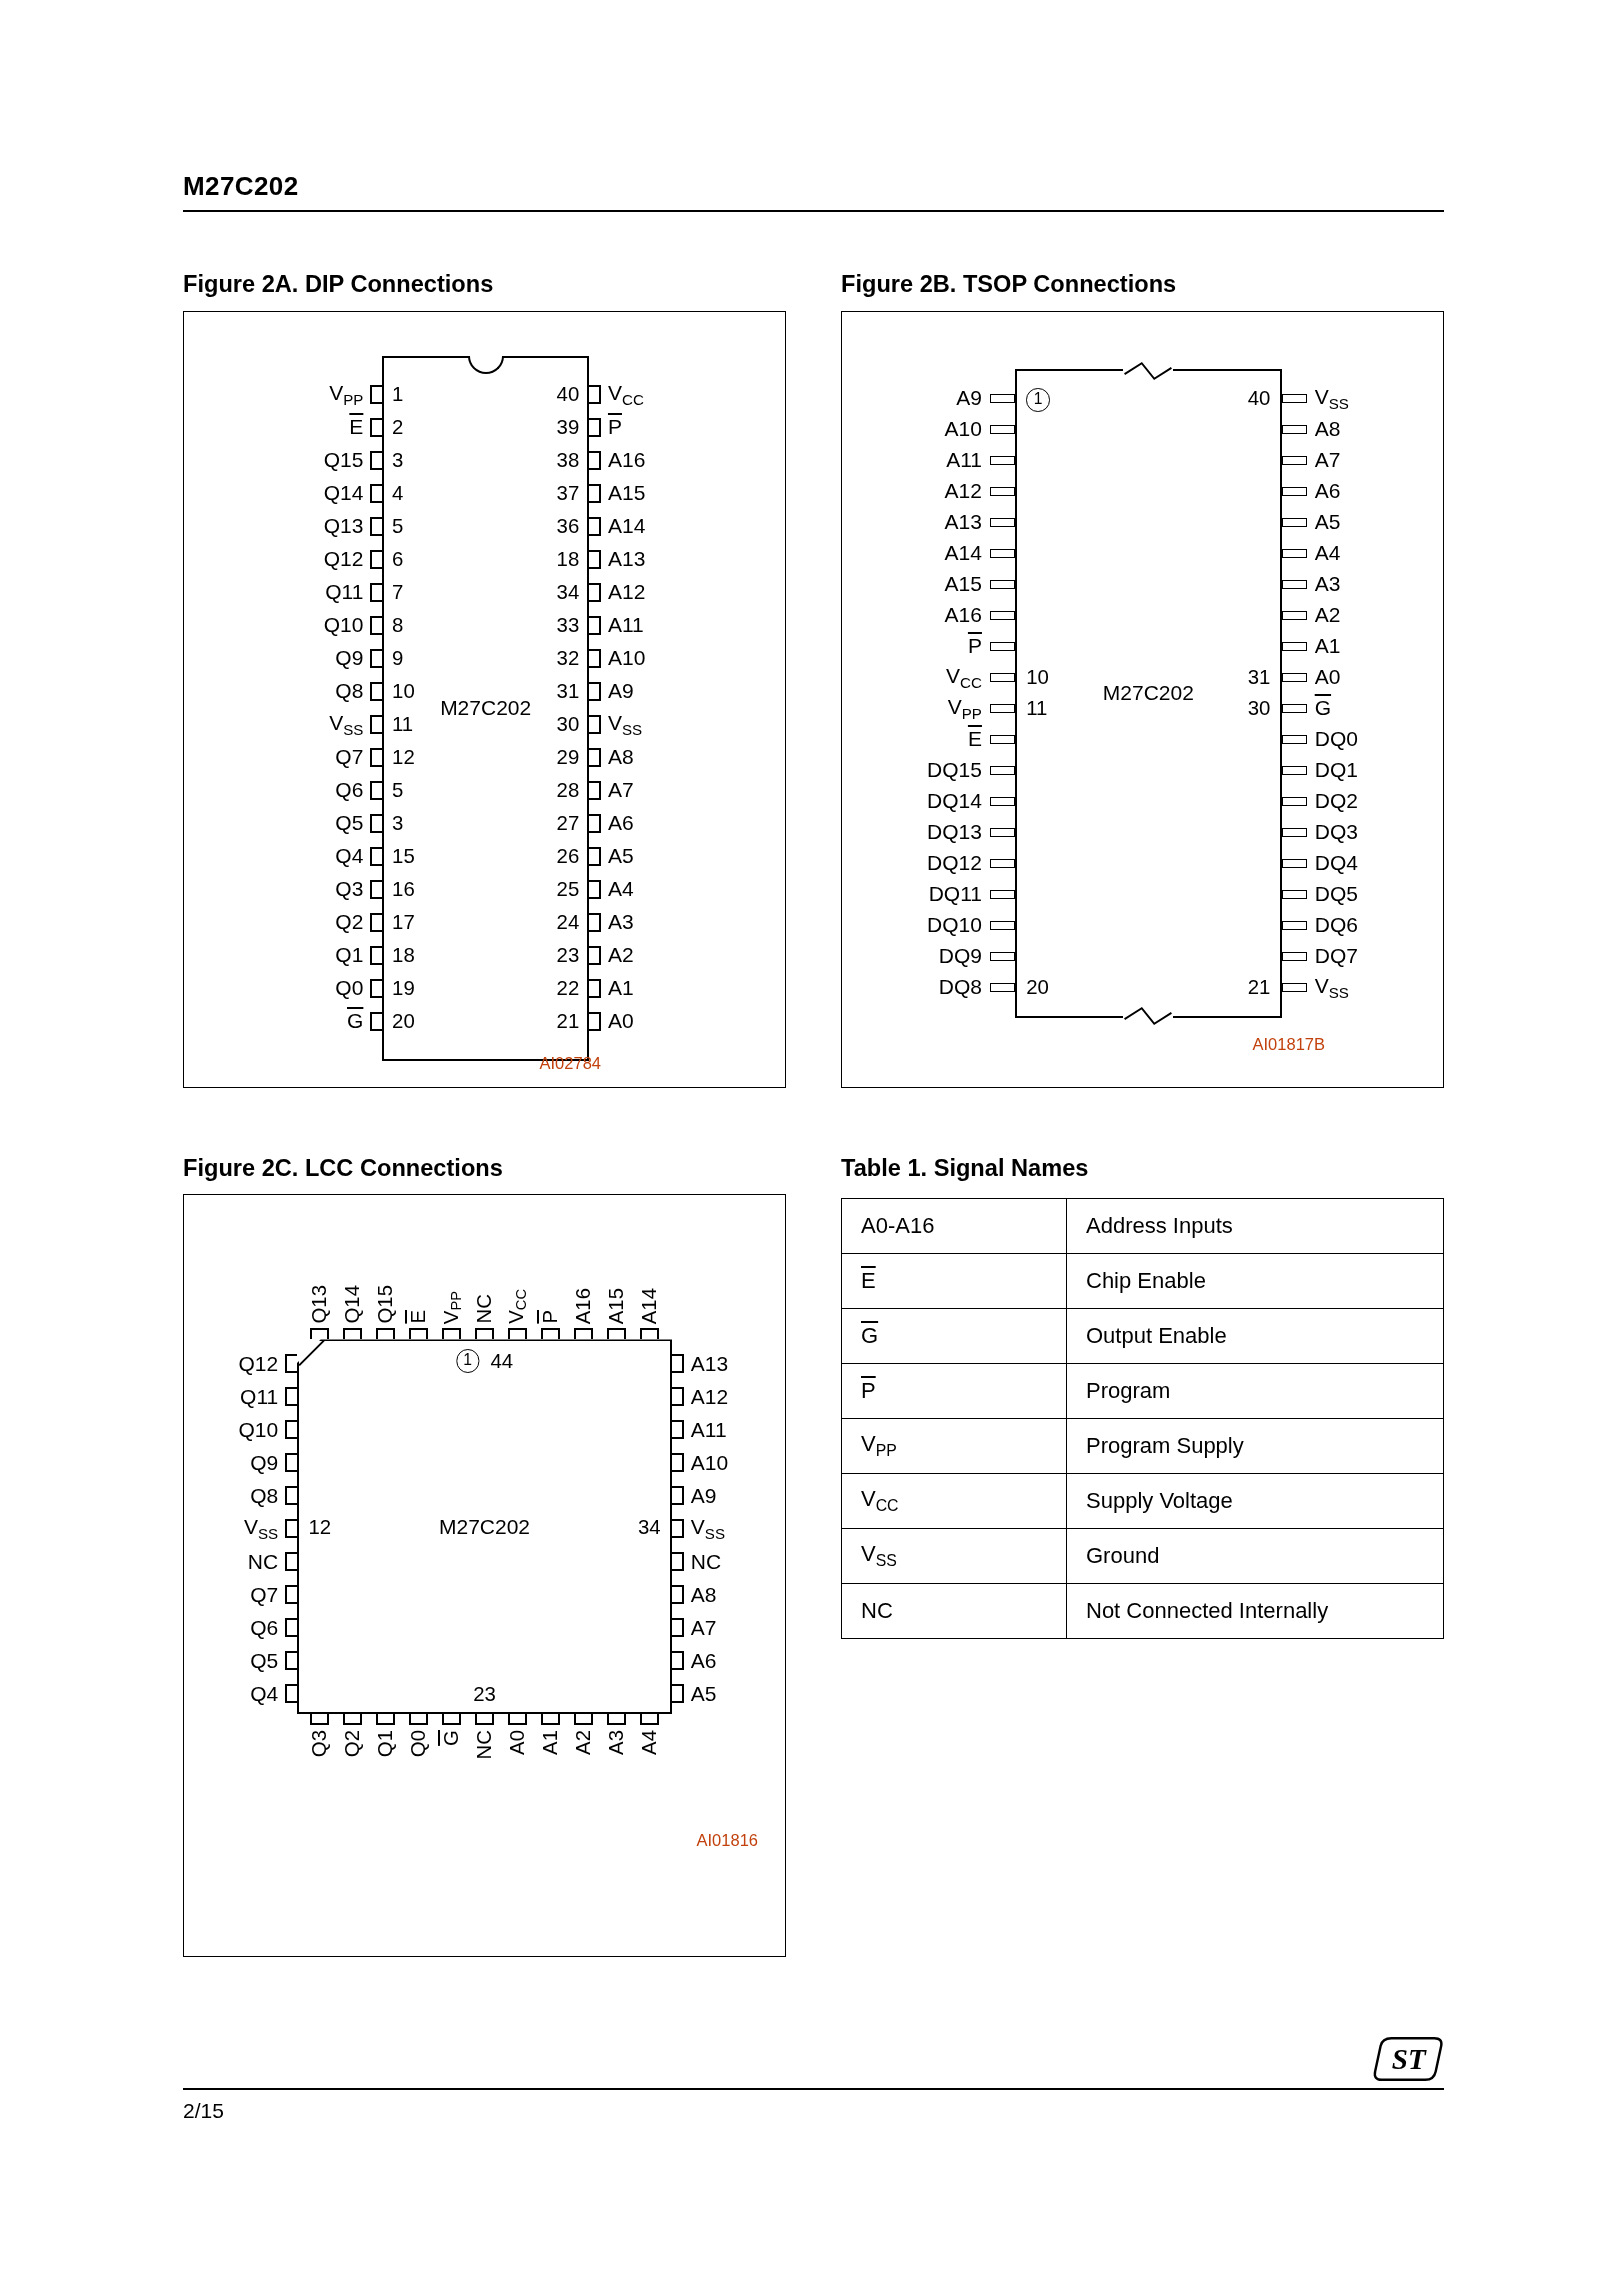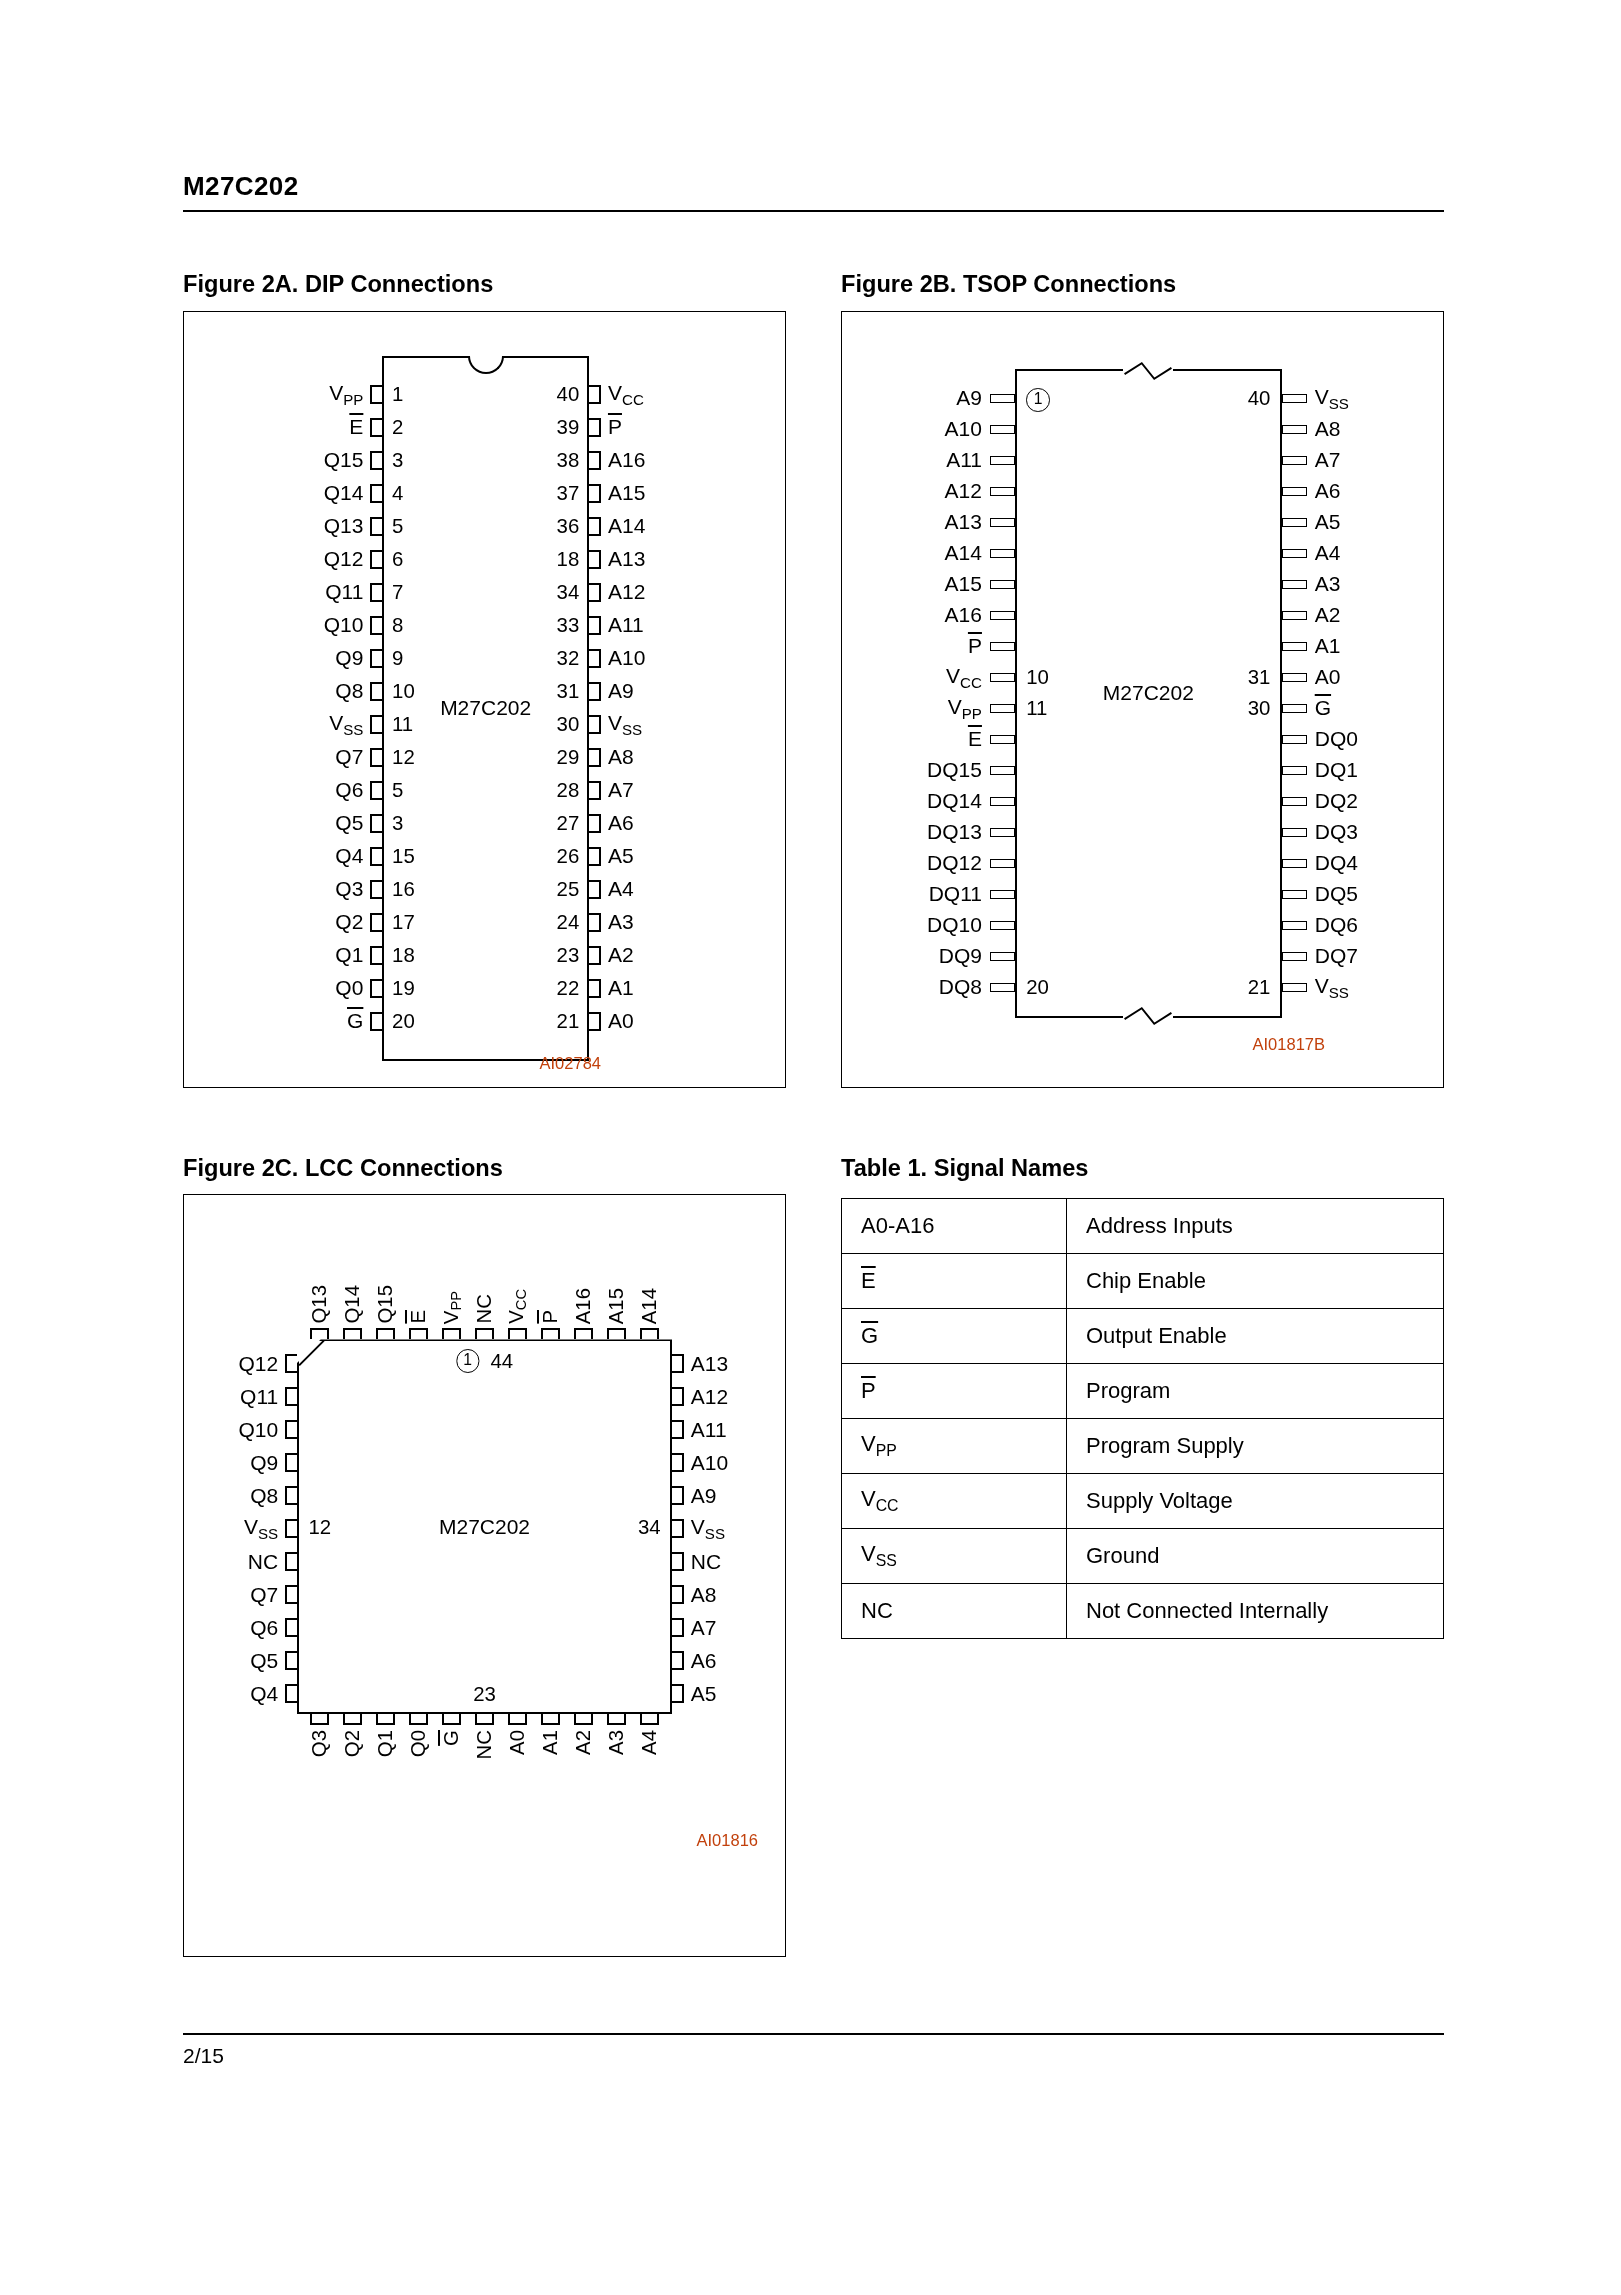--- a/index.html
+++ b/index.html
@@ -834,16 +834,22 @@
               <td>Not Connected Internally</td>
             </tr>
           </tbody>
       </table>
     </section>
 
   </main>
 </div>
 
 <footer class="footer">
+  <div class="logo-row">
+    <svg width="72" height="52" viewBox="0 0 104 70">
+      <path d="M28 5 L90 5 Q102 5 100 16 L92 53 Q89.5 65 77 65 L14 65 Q2 65 4.5 53 L12.5 16 Q15 5 28 5 Z" fill="#fff" stroke="#000" stroke-width="3.5"></path>
+      <text x="53" y="50" font-size="42" font-style="italic" font-weight="bold" font-family="Liberation Serif, serif" text-anchor="middle" fill="#000">ST</text>
+    </svg>
+  </div>
   <div class="hrule"></div>
   <div class="page-num">2/15</div>
 </footer>
 
 
 </body></html>

